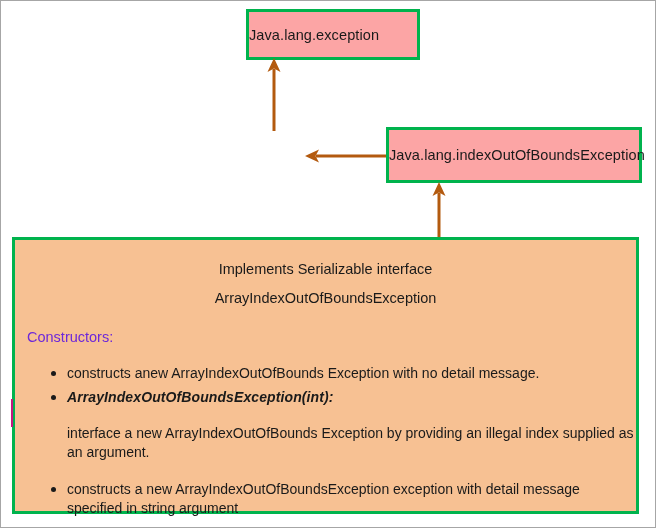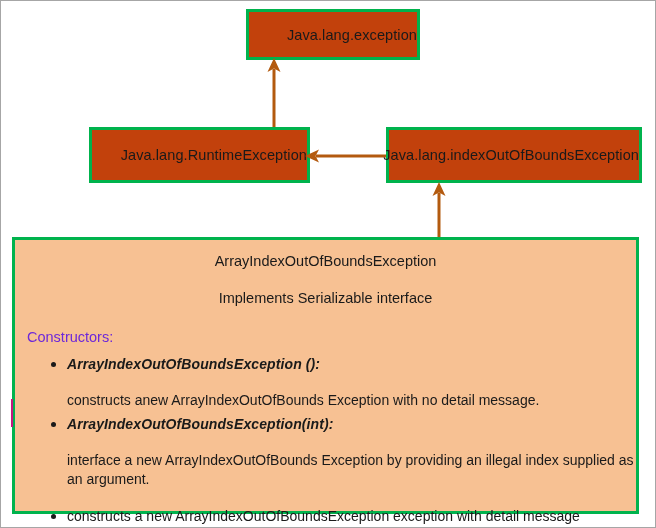--- a/index.html
+++ b/index.html
@@ -15,26 +15,26 @@
     box-sizing: border-box;
     border: 1px solid #a6a6a6;
     overflow: hidden;
     font-family: "Liberation Sans", sans-serif;
     color: #262626;
   }
 
   
   .cbox {
     position: absolute;
-    background: #c2410c;
+    background: #fca5a5;
     border: 3px solid #00B34D;
     box-sizing: border-box;
     display: flex;
     align-items: center;
-    justify-content: flex-end;
+    justify-content: flex-start;
   }
   .cbox-title {
     font-size: 14.5px;
     color: #1a1a1a;
     letter-spacing: 0.1px;
     white-space: nowrap;
   }
 
   #box-exception        { left: 245px; top: 8px;   width: 174px; height: 51px; }
   #box-runtime          { left: 88px;  top: 126px; width: 221px; height: 56px; }
@@ -121,49 +121,45 @@
 
   <div class="cbox" id="box-exception">
     <span class="cbox-title">Java.lang.exception</span>
   </div>
 
   <svg class="arrow-svg" id="arrow-runtime-to-exception" viewBox="0 0 22 74">
     <line x1="11" y1="74" x2="11" y2="12" stroke="#B35A0F" stroke-width="3"></line>
     <polygon points="11,1 4.5,15 11,11.5 17.5,15" fill="#B35A0F"></polygon>
   </svg>
 
-  <div class="cbox" id="box-runtime">
-    <span class="cbox-title">Java.lang.RuntimeException</span>
-  </div>
 
   <svg class="arrow-svg" id="arrow-indexoob-to-runtime" viewBox="0 0 88 22">
     <line x1="88" y1="11" x2="12" y2="11" stroke="#B35A0F" stroke-width="3"></line>
     <polygon points="1,11 15,4.5 11.5,11 15,17.5" fill="#B35A0F"></polygon>
   </svg>
 
   <div class="cbox" id="box-indexoob">
     <span class="cbox-title">Java.lang.indexOutOfBoundsException</span>
   </div>
 
   <svg class="arrow-svg" id="arrow-detail-to-indexoob" viewBox="0 0 22 60">
     <line x1="11" y1="60" x2="11" y2="12" stroke="#B35A0F" stroke-width="3"></line>
     <polygon points="11,1 4.5,15 11,11.5 17.5,15" fill="#B35A0F"></polygon>
   </svg>
 
   <div id="box-detail">
 
+    <div class="detail-head" id="detail-implements">Implements Serializable interface</div>
+
     <div class="detail-head" id="detail-classname">ArrayIndexOutOfBoundsException</div>
-
-    <div class="detail-head" id="detail-implements">Implements Serializable interface</div>
 
     <div id="detail-constructors">Constructors:</div>
 
     <ul class="ctor-list">
       <li>
-        <span class="ctor-sig">ArrayIndexOutOfBoundsException ():</span>
         <span class="ctor-desc">constructs anew ArrayIndexOutOfBounds Exception with no detail message.</span>
       </li>
       <li>
         <span class="ctor-sig">ArrayIndexOutOfBoundsException(int):</span>
         <span class="ctor-desc">interface a new ArrayIndexOutOfBounds Exception by providing an illegal index supplied as an argument.</span>
       </li>
       <li>
         <span class="ctor-desc">constructs a new ArrayIndexOutOfBoundsException exception with detail message specified in string argument</span>
       </li>
     </ul>

